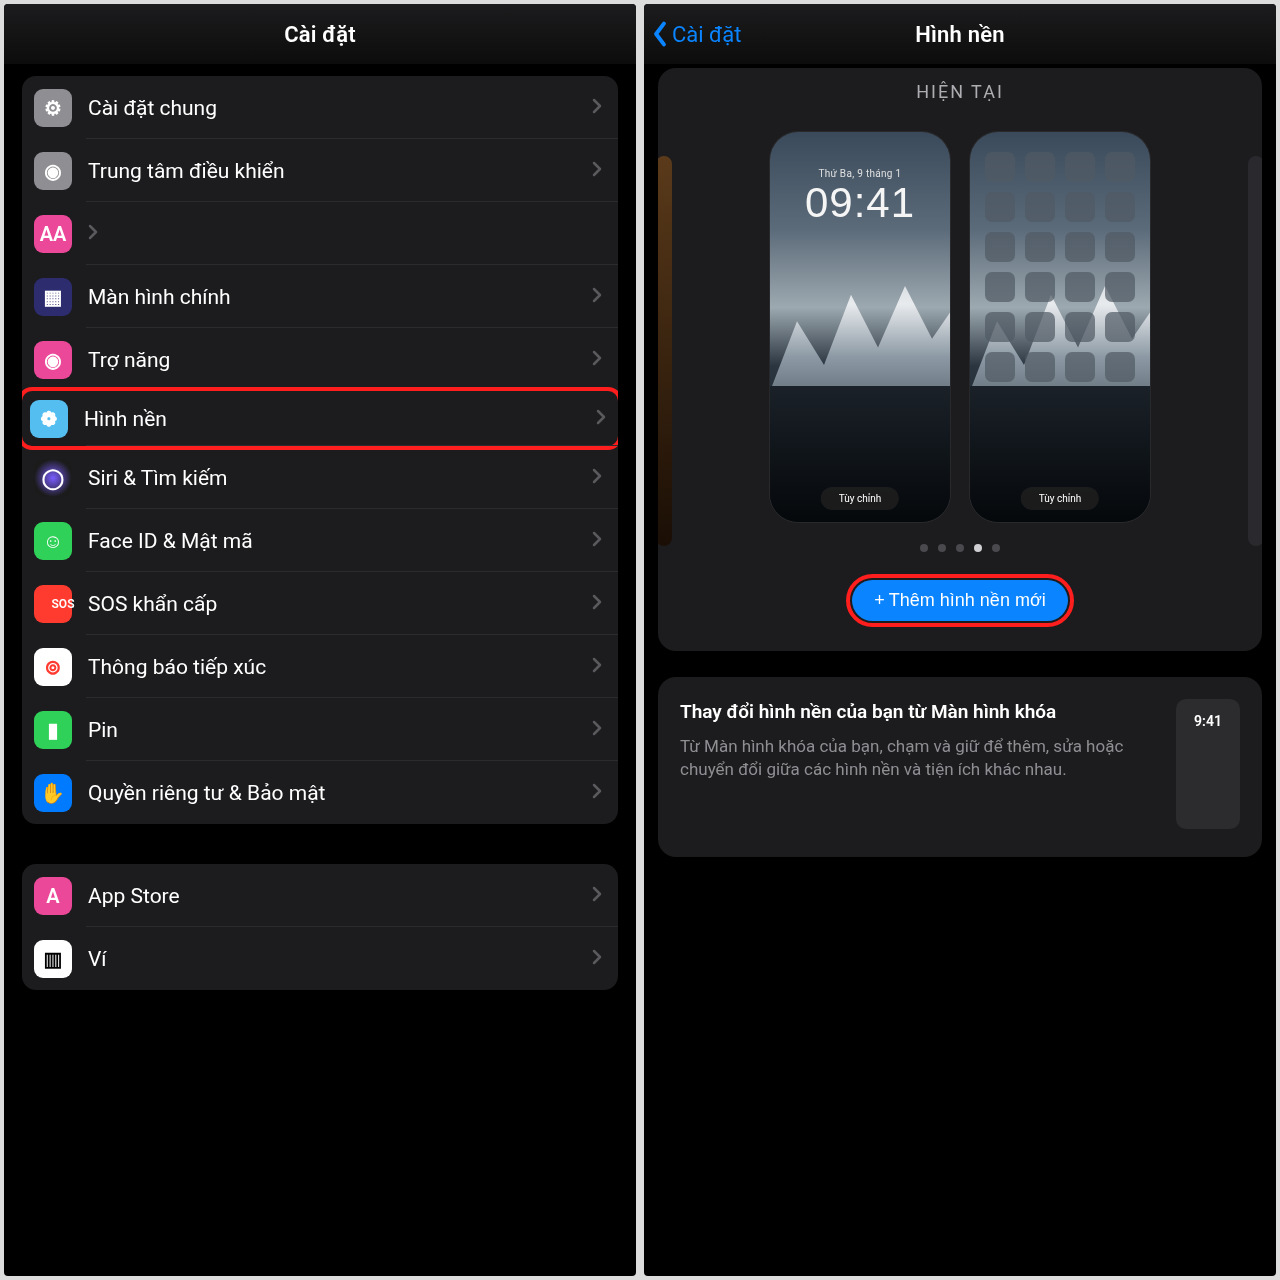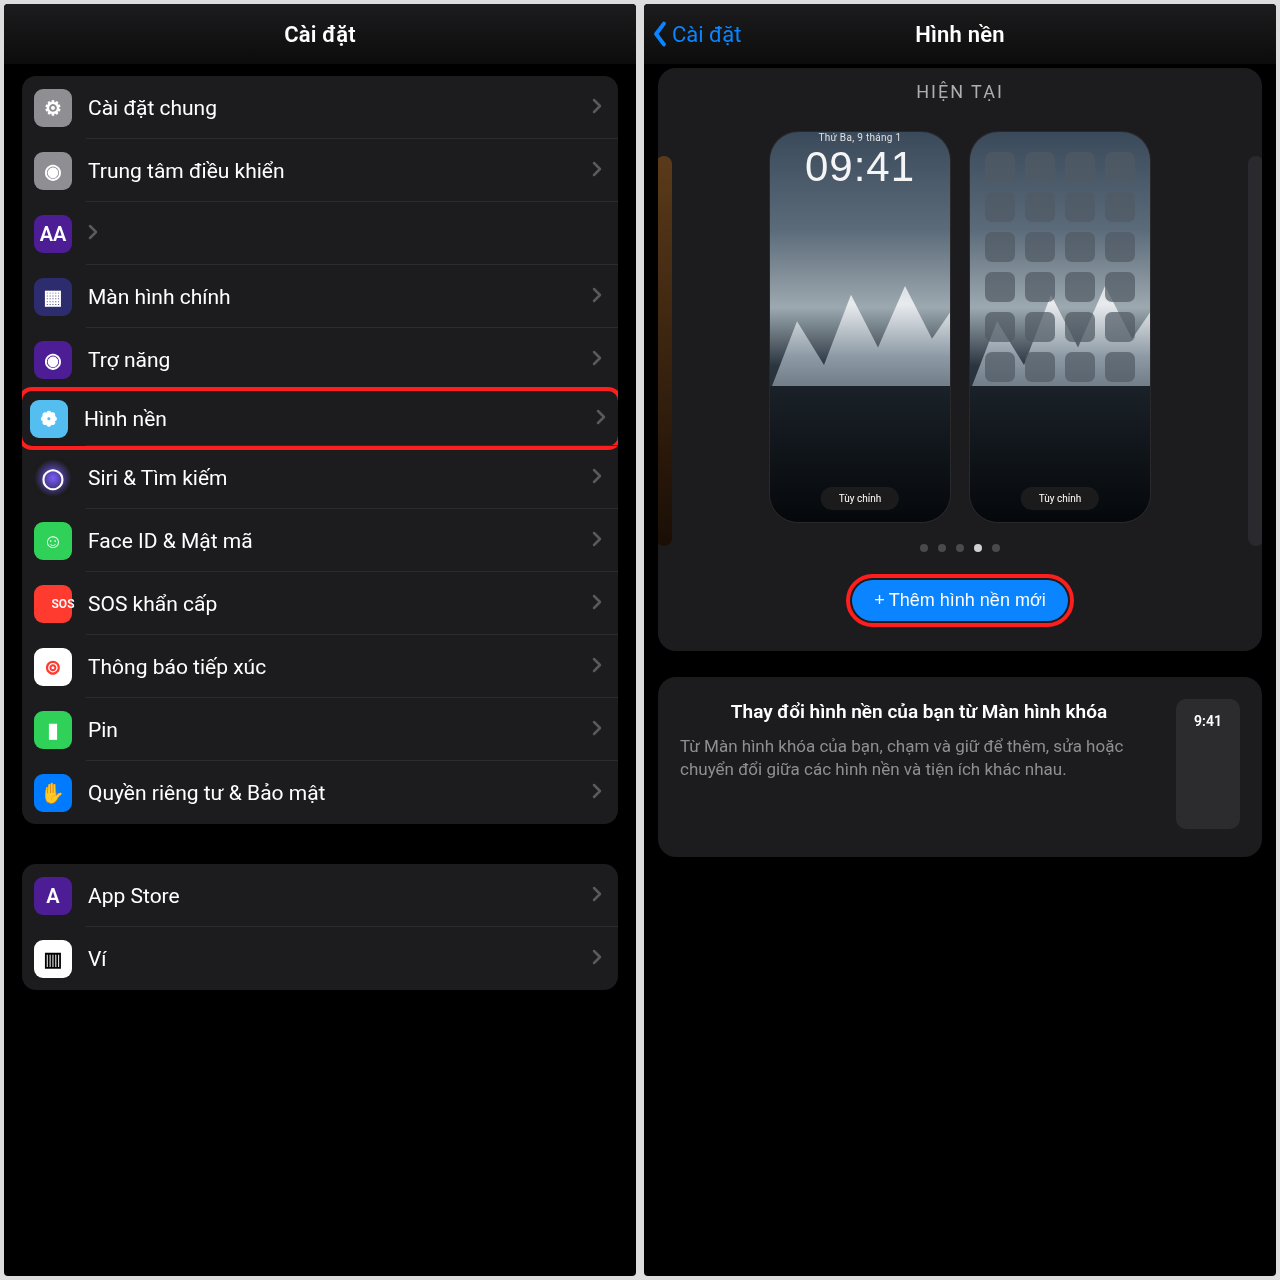--- a/index.html
+++ b/index.html
@@ -102,21 +102,21 @@
   .row-chevron { color: #5a5a5e; }
   .highlight-row {
     border: 4px solid #ff1e1e;
     border-radius: 14px;
     margin: -4px -4px;
     padding: 0 12px 0 8px;
   }
   
   .ic-gray  { background:#8e8e93;}
   .ic-gray2 { background:#8e8e93;}
-  .ic-blue  { background:#4c1d95;}
+  .ic-blue  { background:#ec4899;}
   .ic-dark  { background:#2c2c6f;}
   .ic-cyan  { background:#55bef0;}
   .ic-siri  { background:radial-gradient(circle at 50% 50%, #7a5cff, #1b1b1b 70%);}
   .ic-green { background:#30d158;}
   .ic-red   { background:#ff3b30;padding-left:20px;}
   .ic-white { background:#fff; color:#ff3b30;}
   .ic-hand  { background:#007aff;}
   .ic-wallet{ background:#fff; color:#000;}
 
   
@@ -170,20 +170,21 @@
     background:
       linear-gradient( #cfd4d8 0%, #e8ebee 20%, #8d9aa5 50%, #3a444d 100%);
     clip-path: polygon(0 70%, 15% 30%, 30% 55%, 45% 15%, 60% 45%, 75% 10%, 90% 40%, 100% 25%, 100% 100%, 0 100%);
   }
   .shore {
     position:absolute;
     left:0;right:0;bottom:0;height:35%;
     background:linear-gradient(#1a2128 0%, #05080b 100%);
   }
   .lock-date {
+    margin-top: 36px;
     font-size: 10px;
     color:#e0e0e0;
     letter-spacing:.3px;
   }
   .lock-time {
     font-size: 42px;
     font-weight: 200;
     color:#f5f5f5;
     letter-spacing: 1px;
     font-family: Liberation Sans, sans-serif;
@@ -256,21 +257,20 @@
     padding: 22px 22px 28px 22px;
     display:flex;
     gap: 18px;
   }
   .info-text { flex:1; }
   .info-title {
     font-size:19px;
     font-weight:600;
     line-height:1.35;
     color:#fff;
-    text-align:center;
   }
   .info-desc {
     margin-top:10px;
     font-size:17px;
     line-height:1.4;
     color:#8e8e93;
   }
   .mini-preview {
     width:64px;
     height:130px;

